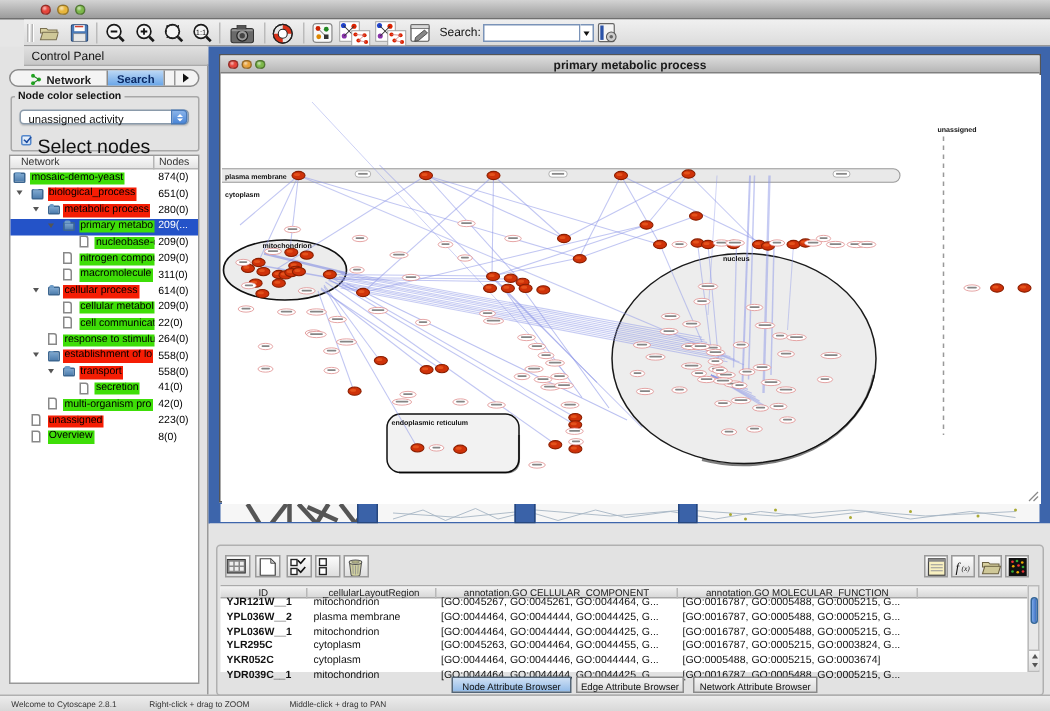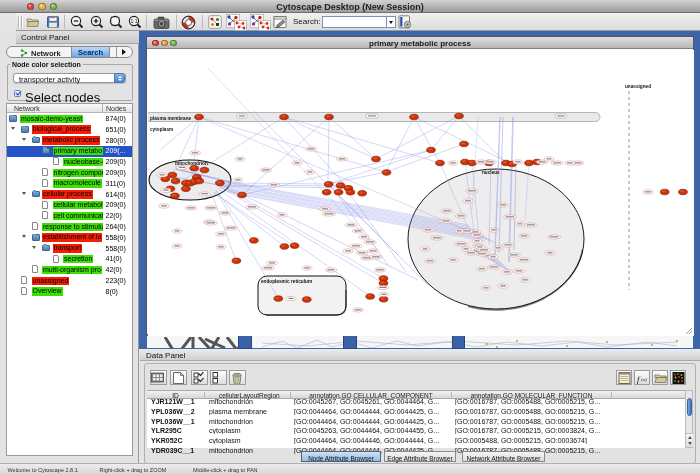--- a/index.html
+++ b/index.html
@@ -60,21 +60,20 @@
 #searchbox{left:306px;top:2.5px;width:65px;height:12px;background:#fff;border:1px solid #7a93b8}
 #searcharr{left:371px;top:2.5px;width:9px;height:12px;background:#fff;border:1px solid #7a93b8;border-left:none}
 #searcharr:before{content:"";position:absolute;left:1.5px;top:4px;border:2.8px solid transparent;border-top:3.5px solid #111;border-bottom-width:0}
 </style>
 
 </head><body>
 <div class="abs" id="titlebar">
 <div class="abs tl" style="left:26.5px;background:radial-gradient(circle at 35% 30%,#fff8 10%,transparent 40%),#e6453c;border:0.5px solid rgba(0,0,0,.35)"></div>
 <div class="abs tl" style="left:38px;background:radial-gradient(circle at 35% 30%,#fff8 10%,transparent 40%),#e8b63c;border:0.5px solid rgba(0,0,0,.35)"></div>
 <div class="abs tl" style="left:49.5px;background:radial-gradient(circle at 35% 30%,#fff8 10%,transparent 40%),#7cb84a;border:0.5px solid rgba(0,0,0,.35)"></div>
-<div class="abs" id="title">Cytoscape Desktop (New Session)</div>
 </div>
 <div class="abs" id="toolbar">
 <div class="abs" style="left:2px;top:3px;width:1.5px;height:12px;background:#b5b5b5;border-right:1px solid #fff"></div>
 <div class="abs" style="left:5px;top:3px;width:1.5px;height:12px;background:#b5b5b5;border-right:1px solid #fff"></div>
 <svg class="abs" style="left:10px;top:3px" width="13" height="12" viewBox="0 0 13 12">
       <path d="M1 3 h4 l1 1 h6 v2 h-11z" fill="#d8d0a0" stroke="#7a7050" stroke-width="0.7"></path>
       <path d="M1 10.5 L2.5 5.5 h10.5 L11.5 10.5z" fill="#cfc898" stroke="#7a7050" stroke-width="0.7"></path>
     </svg>
 <svg class="abs" style="left:31px;top:3px" width="12" height="12" viewBox="0 0 12 12">
       <rect x="0.5" y="0.5" width="11" height="11" rx="1" fill="#4a7ab8" stroke="#2a4a78" stroke-width="0.8"></rect>
@@ -191,21 +190,21 @@
         <path d="M2 1.5 L6 4 L2 6.5" stroke="#282" stroke-width="0.7" fill="none"></path>
       </svg>
 <div class="abs" id="tabNet" style="left:24px">Network</div>
 <div class="abs" id="tabMosaic">Search</div>
 <div class="abs" style="left:109px;top:0;width:17px;height:10px;border-left:1px solid #999"></div>
 <div class="abs" id="tabArr" style="left:115px;top:2px;width:0;height:0;border:3px solid transparent;border-left:4.5px solid #111;border-right-width:0"></div>
 </div>
 <div class="abs" id="grpbox"></div>
     <div class="abs" id="grplab">Node color selection</div>
 <div class="abs" id="combo">
-      <div class="abs t">transporter activity</div>
+      <div class="abs t">unassigned activity</div>
       <div class="abs" id="stepper"></div>
     </div>
 <div class="abs" id="chk"></div>
     <div class="abs" id="chklab">Select nodes</div>
 <div class="abs" id="tree">
 <div class="abs" id="treehead">
         <span class="abs" style="left:7px;top:0.5px">Network</span>
         <span class="abs" style="left:99px;top:0.5px">Nodes</span>
         <span class="abs" style="left:95px;top:0;width:1px;height:8.5px;background:#b5b5b5"></span>
       </div>
@@ -740,21 +739,20 @@
         <text x="113" y="233" font-size="4.7" font-weight="bold" fill="#111" font-family="Liberation Sans">endoplasmic reticulum</text>
         <text x="477" y="38" font-size="4.7" font-weight="bold" fill="#111" font-family="Liberation Sans">unassigned</text>
         <g stroke="#888" stroke-width="0.8">
           <line x1="538" y1="284" x2="544" y2="278"></line>
           <line x1="541" y1="284" x2="544" y2="281"></line>
         </g>
       </svg>
 </div>
 </div>
 <div class="abs" id="dp">
-<div class="abs" id="dphead">Data Panel</div>
 <div class="abs" id="dtool">
 <div class="dbtn" style="left:4.5px"></div>
 <div class="dbtn" style="left:24.5px"></div>
 <div class="dbtn" style="left:46px"></div>
 <div class="dbtn" style="left:64.5px"></div>
 <div class="dbtn" style="left:84px"></div>
 <svg class="abs" style="left:6.0px;top:8px" width="14" height="12" viewBox="0 0 14 12">
         <rect x="0.5" y="1" width="12" height="9" fill="#888" stroke="#333" stroke-width="0.7"></rect>
         <rect x="2" y="2.5" width="2.5" height="2.5" fill="#eee"></rect>
         <rect x="5.5" y="2.5" width="2.5" height="2.5" fill="#eee"></rect>

